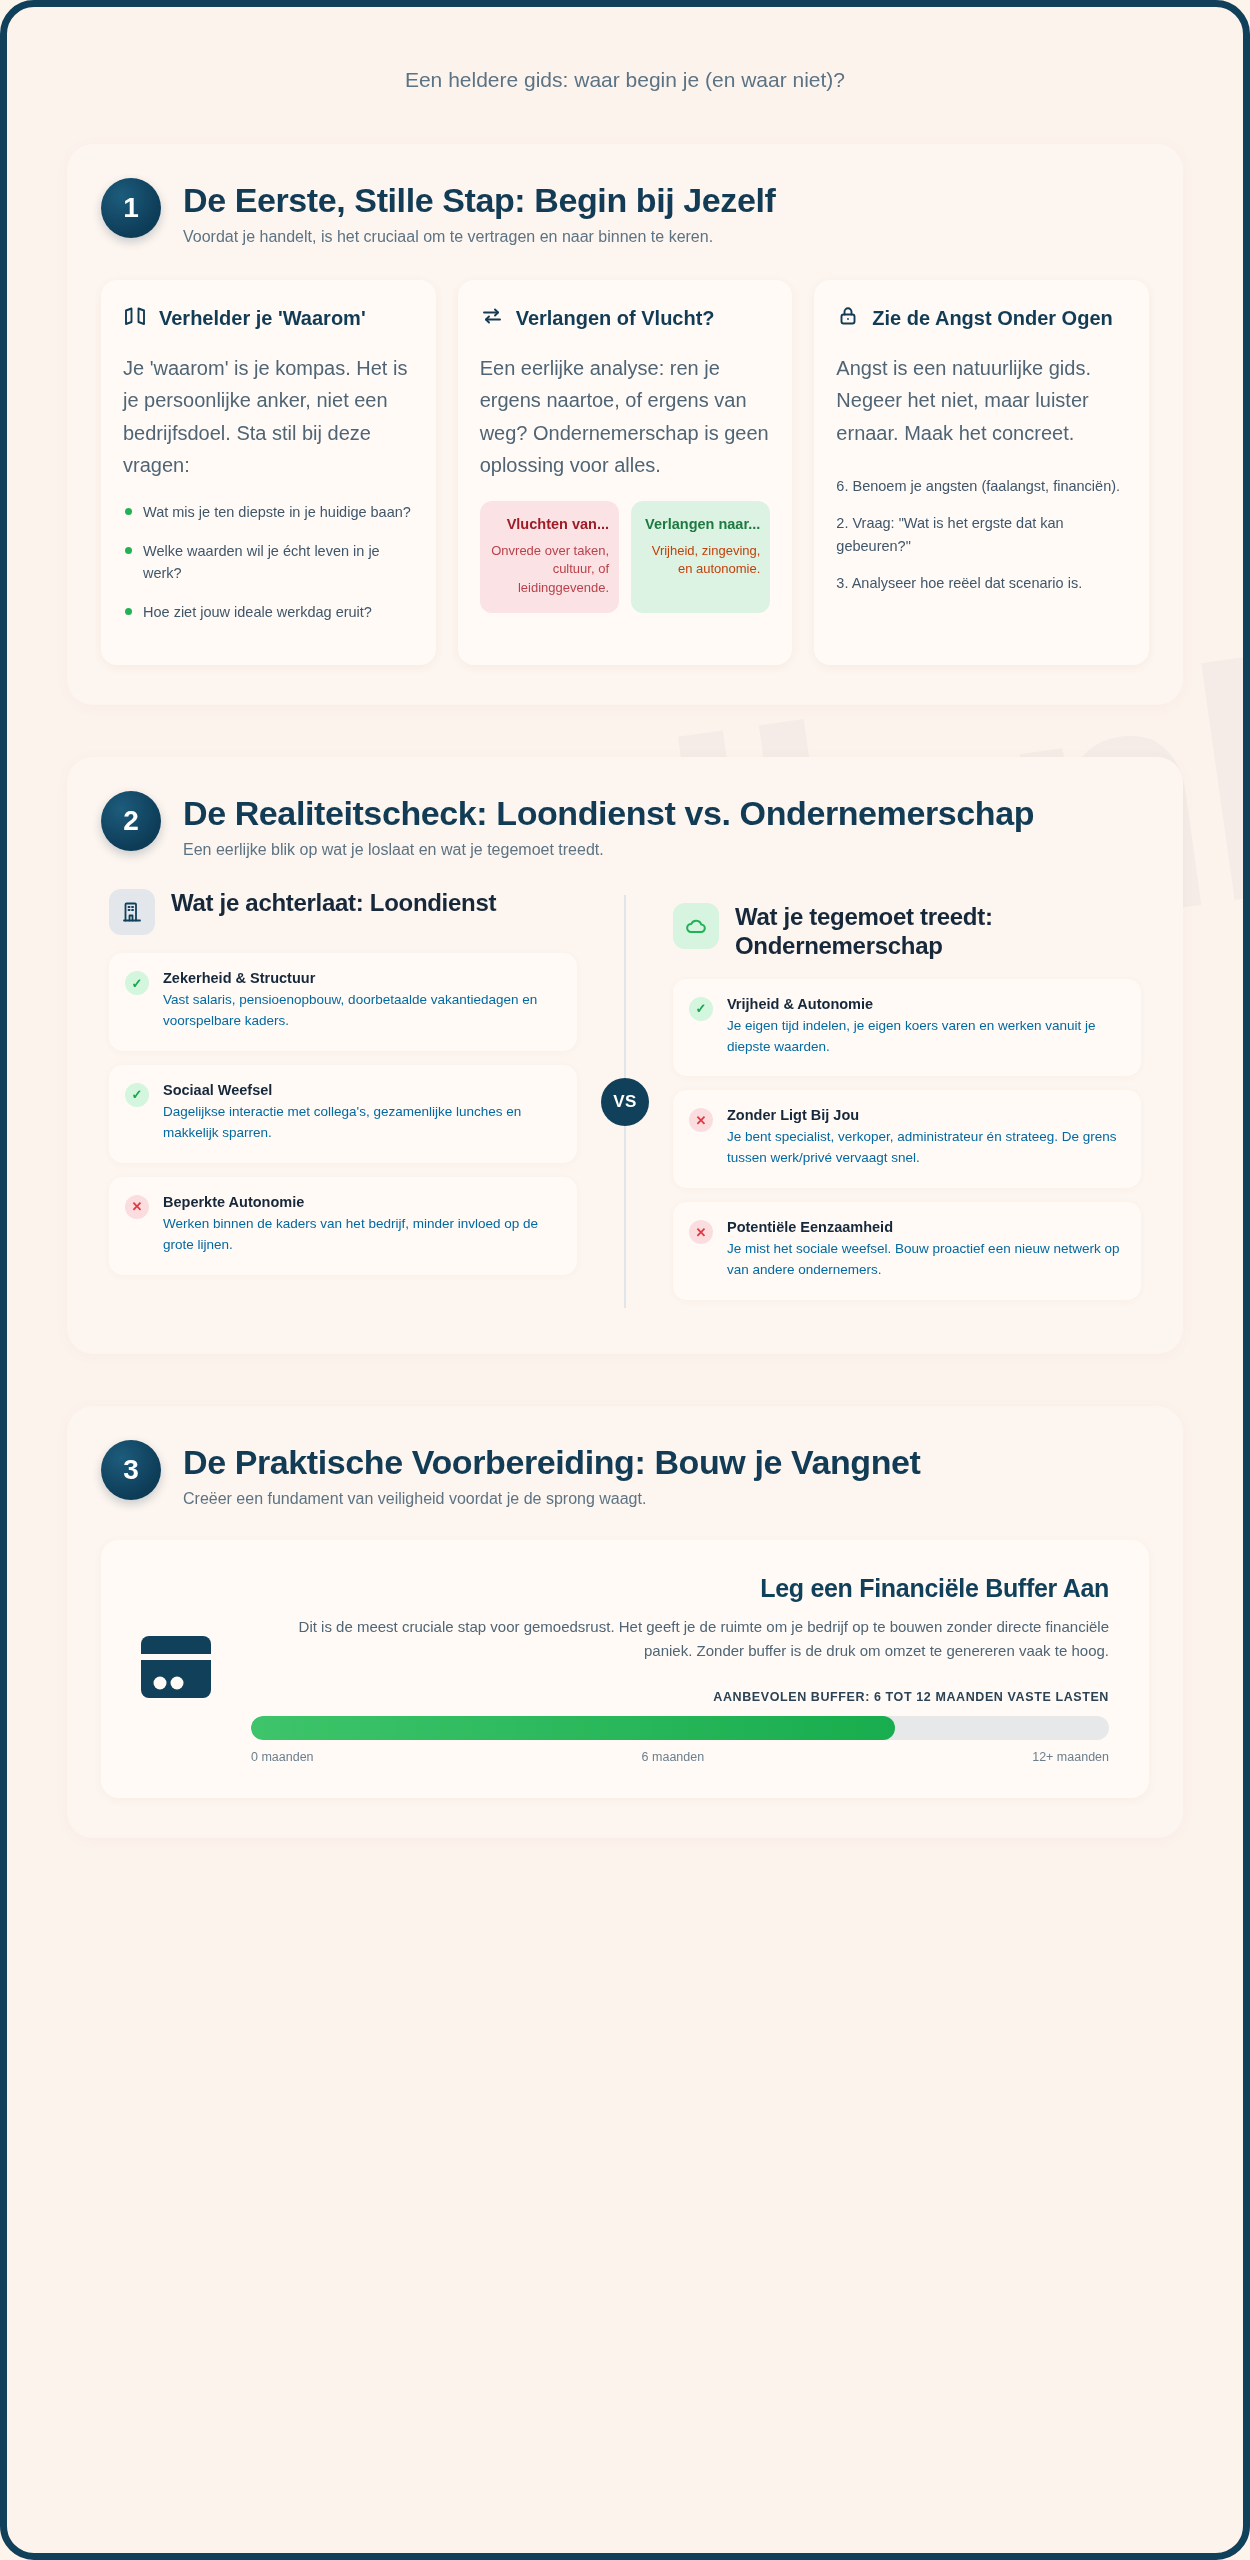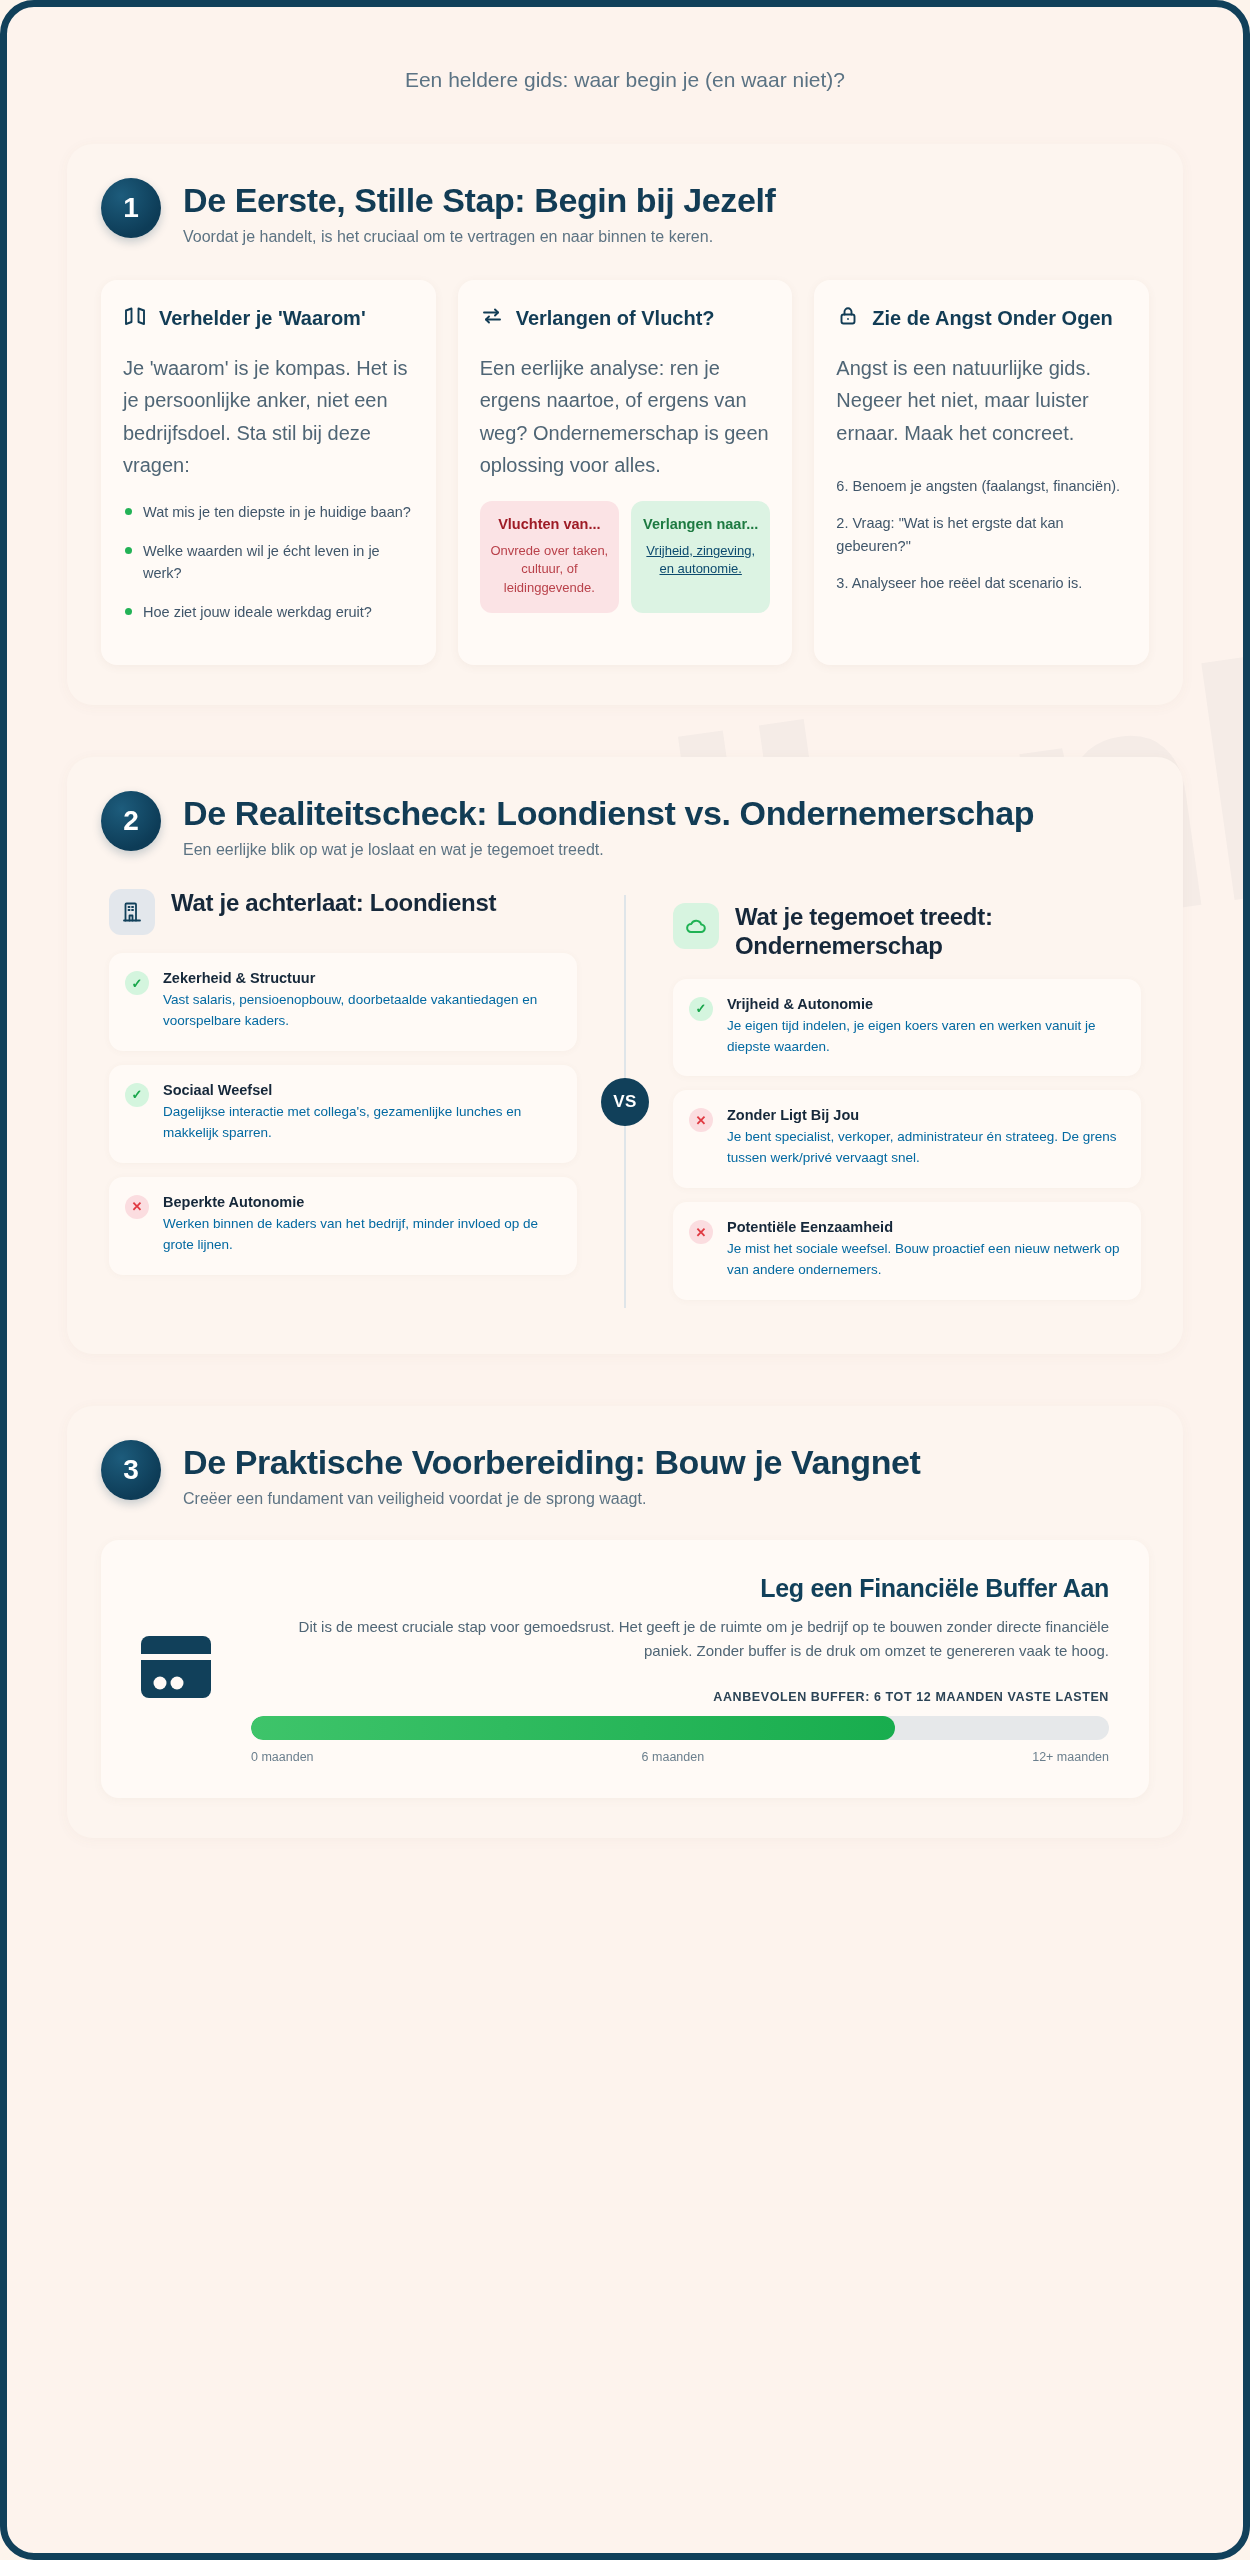--- a/index.html
+++ b/index.html
@@ -104,29 +104,29 @@
   .bullets li {
     position: relative; padding-left: 20px; margin-bottom: 16px;
     font-size: 14.5px; line-height: 1.55; color: #40566a;
   }
   .bullets li::before {
     content: ""; position: absolute; left: 2px; top: 7px;
     width: 7px; height: 7px; border-radius: 50%; background: #22b256;
   }
 
   .pillrow { display: flex; gap: 12px; margin-top: 20px; }
-  .pill { flex: 1 1 0; border-radius: 12px; padding: 14px 10px 16px 10px; text-align: center; }
+  .pill { flex: 1 1 0; border-radius: 12px; padding: 14px 10px 16px 10px; text-align: right; }
   .pill.red { background: #fbe3e5; }
   .pill.green { background: #dcf3e3; }
   .pill-t { font-size: 14.5px; font-weight: 700; line-height: 1.35; }
   .pill.red .pill-t { color: #9e1c26; }
   .pill.green .pill-t { color: #1d7a41; }
   .pill-d { margin-top: 7px; font-size: 13px; line-height: 1.42; }
   .pill.red .pill-d { color: #b9414a; }
-  .pill.green .pill-d { color: #0c4a6e; text-decoration: underline; }
+  .pill.green .pill-d { color: #c2410c; }
 
   .steps { margin-top: 26px; }
   .steps p { font-size: 14.5px; line-height: 1.58; color: #40566a; margin-bottom: 14px; }
 
   
   .compare { display: flex; margin-top: 30px; position: relative; }
   .col { flex: 1 1 0; padding: 0 8px; }
   .col.left { padding-right: 48px; }
   .col.right { padding-left: 48px; padding-top: 14px; }
 

